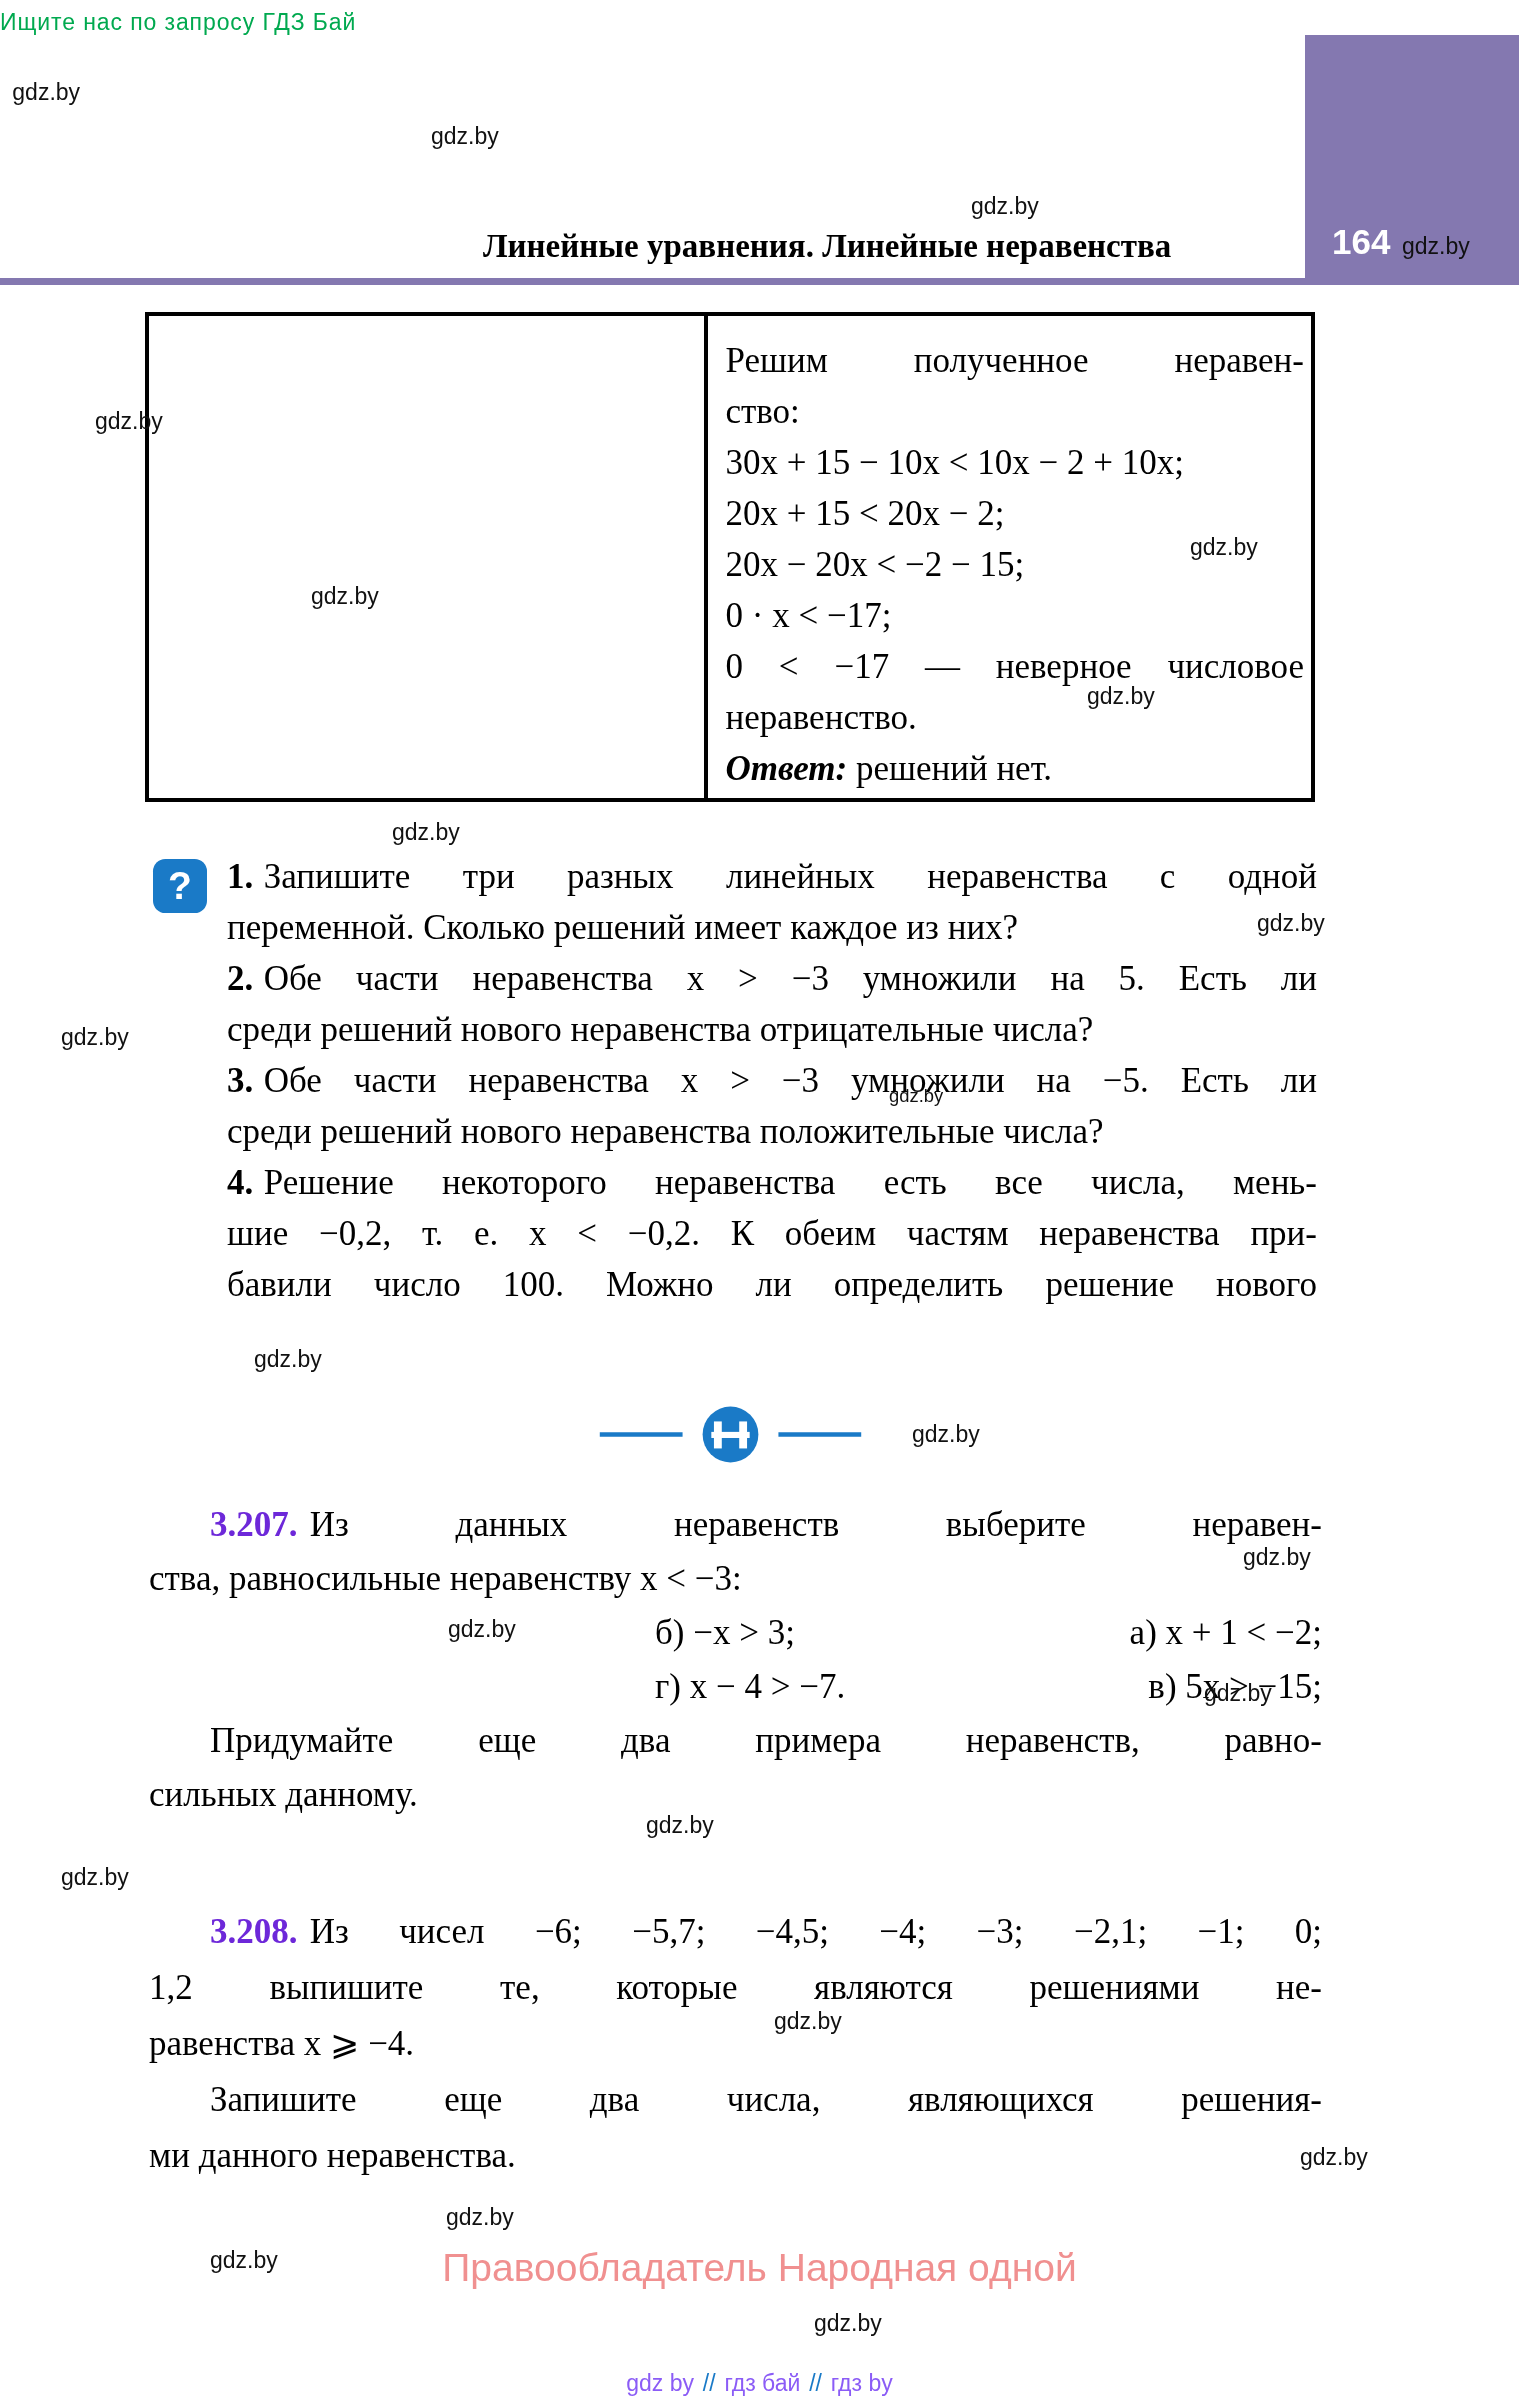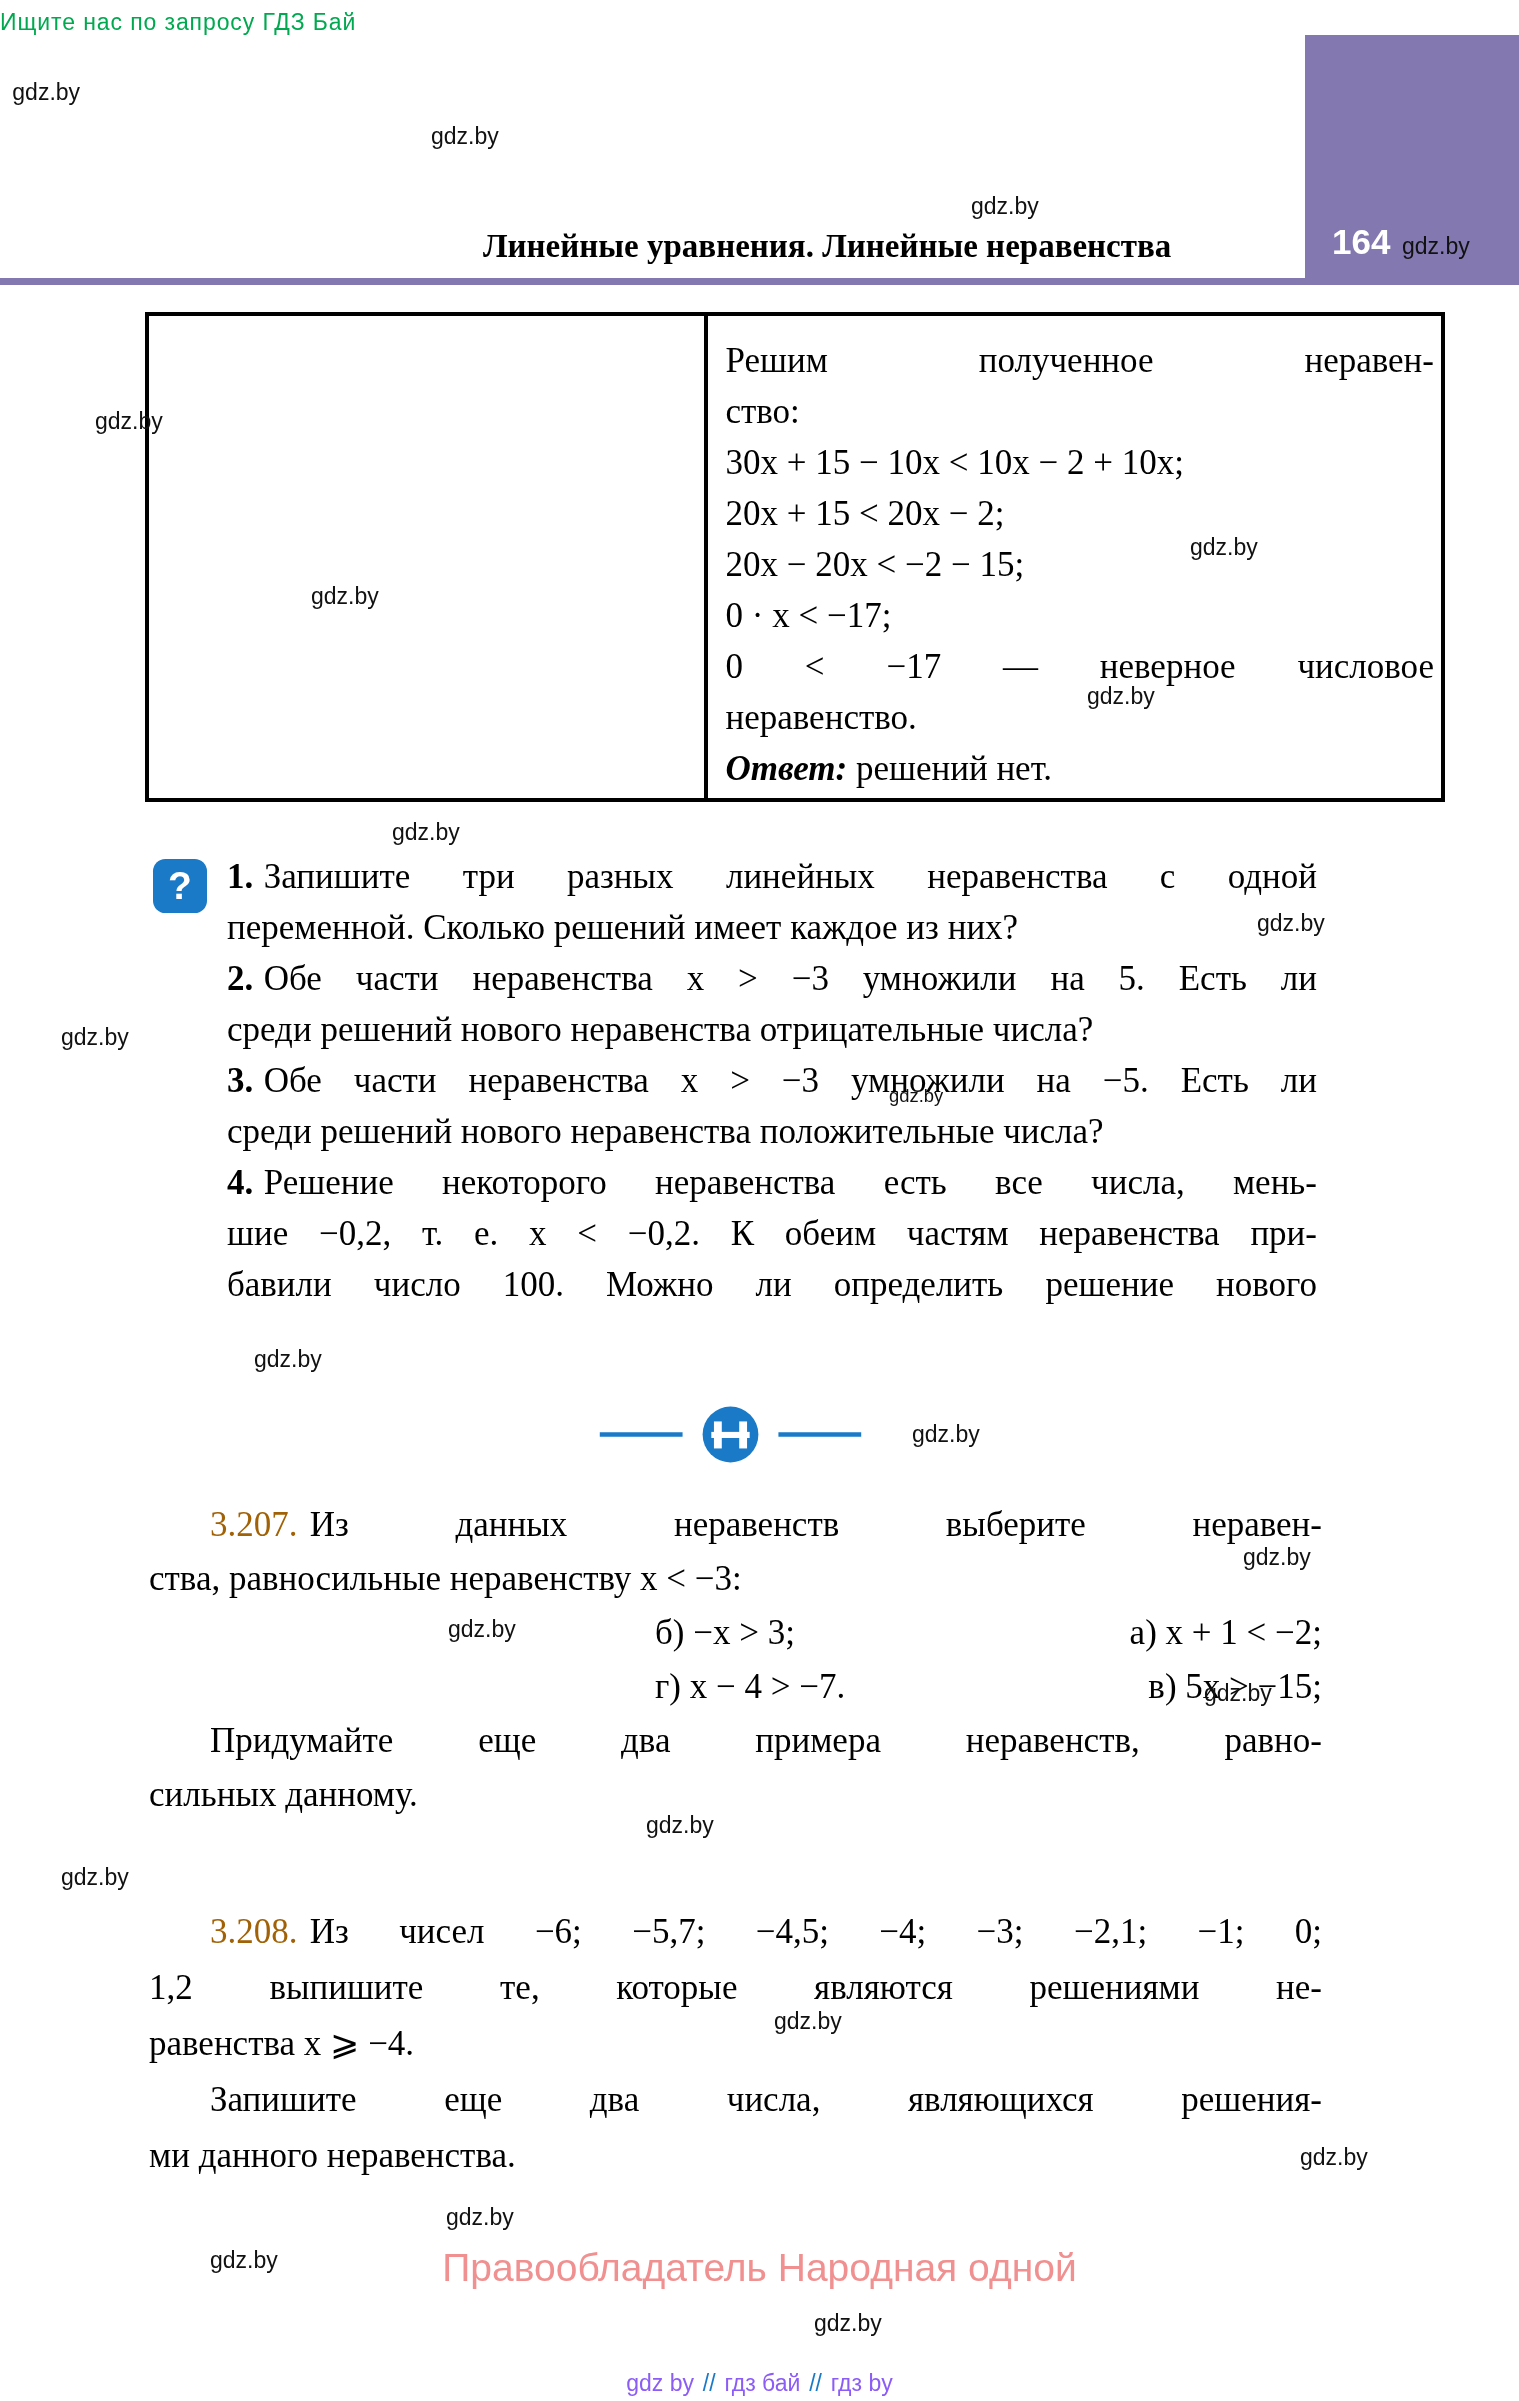--- a/index.html
+++ b/index.html
@@ -19,21 +19,21 @@
   .page-number {
     position:absolute; top:222px; left:1332px; font-family:"Liberation Sans", sans-serif;
     font-weight:bold; font-size:35px; color:#fff;
   }
   .header-title {
     position:absolute; top:228px; left:483px; font-size:33px; font-weight:bold;
     white-space:nowrap;
   }
   .purple-rule { position:absolute; top:278px; left:0; width:1519px; height:7px; background:#8478b0; }
   
-  .solution-box { position:absolute; left:145px; top:312px; width:1300px; height:490px; border:4.4px solid #000; background:#fff; }
+  .solution-box { position:absolute; left:145px; top:312px; width:1170px; height:490px; border:4.4px solid #000; background:#fff; }
   .box-left { position:absolute; left:0; top:0; bottom:0; width:555px; }
   .box-divider { position:absolute; left:555px; top:0; bottom:0; width:4.4px; background:#000; }
   .box-right {
     position:absolute; left:559px; top:0; right:0; bottom:0;
     padding:19px 7px 7px 17.5px; font-size:35px; line-height:51px;
   }
   .answer-label { font-style:italic; font-weight:bold; }
   
   .j { text-align:justify; text-align-last:justify; }
   
@@ -44,21 +44,21 @@
     display:flex; align-items:center; justify-content:center;
   }
   .questions { position:absolute; left:227px; top:851px; width:1090px; font-size:35px; line-height:51px; }
   .q-num { font-weight:bold; margin-right:10.5px; }
   
   .dumbbell { position:absolute; left:599px; top:1404px; width:263px; height:61px; }
   
   .problem { position:absolute; left:149px; width:1173px; font-size:35px; }
   .problem-1 { top:1498px; line-height:54px; }
   .problem-2 { top:1904px; line-height:56px; }
-  .p-num { font-weight:normal; color:#a16207; margin-right:12.3px; }
+  .p-num { font-weight:bold; color:#6d28d9; margin-right:12.3px; }
   .indent { text-indent:61px; }
   .opt-row { position:relative;text-align:right; }
   .opt2 { position:absolute; left:465px; top:0;margin-left:41px; }
   
   .footer {
     position:absolute; top:2246px; left:0; width:100%; text-align:center;
     font-family:"Liberation Sans", sans-serif; font-size:39px; color:#f09090;
   }
   .bottom-links {
     position:absolute; top:2370px; left:0; width:100%; text-align:center;

